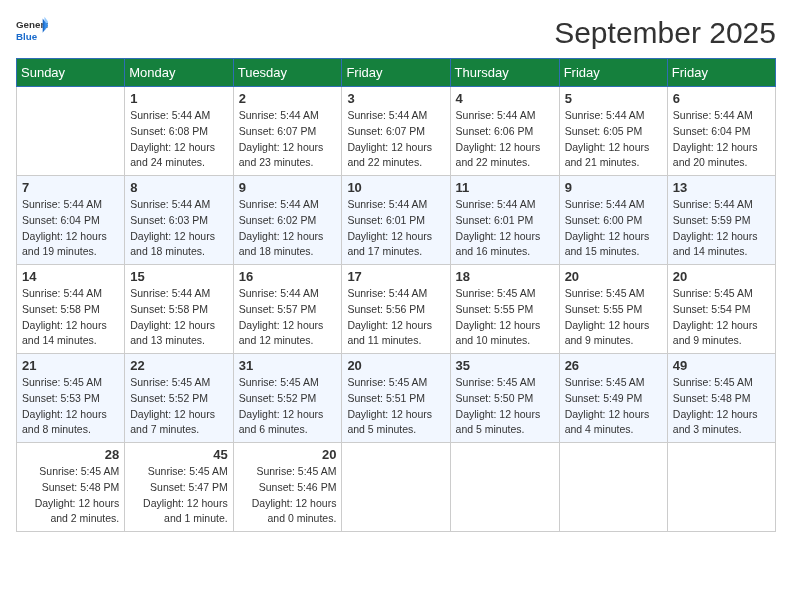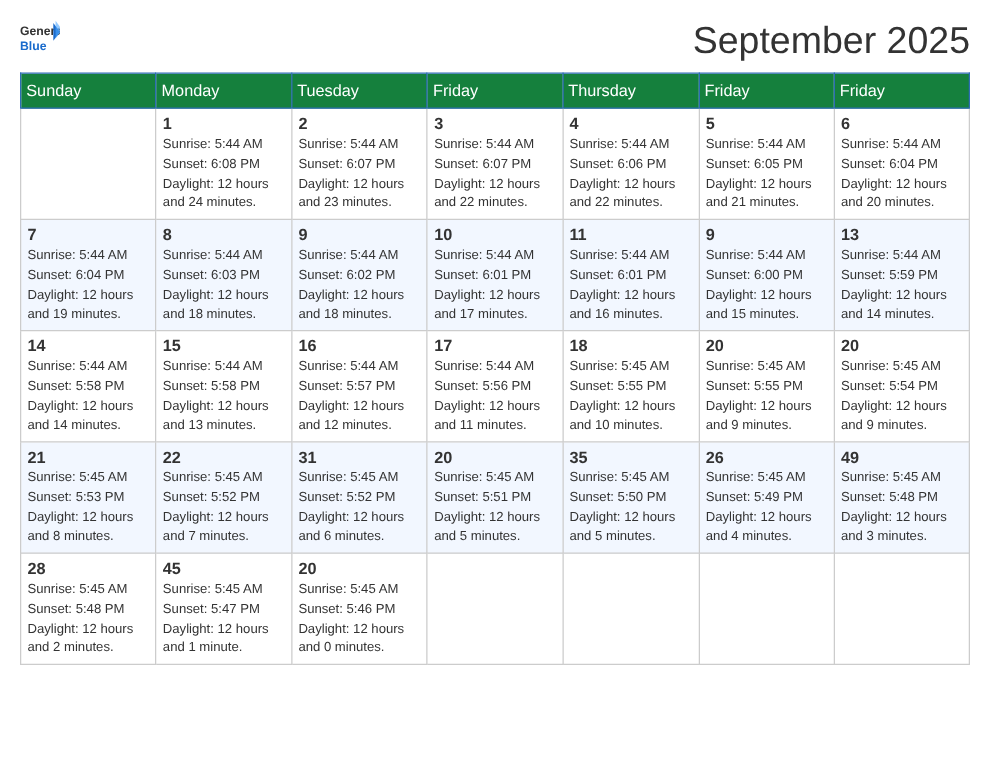--- a/index.html
+++ b/index.html
@@ -57,21 +57,21 @@
       color: #333;
       display: block;
       margin-bottom: 2px;
     }
     .cell-text {
       color: #333;
       line-height: 1.5;
       font-size: 10.5px;
     }
     .empty-cell { background: #fff !important; }
-    tbody tr:last-child td { height: 70px; }
+    tbody tr:last-child td { height: 70px; text-align: right; }
   </style>
 </head>
 <body>
 
 <div class="header-area">
   <div class="logo">
     <svg class="logo-icon" viewBox="0 0 36 30" xmlns="http://www.w3.org/2000/svg">
       <text x="0" y="13" font-size="11" font-weight="bold" fill="#333">General</text>
       <text x="0" y="26" font-size="11" font-weight="bold" fill="#1a6bcc">Blue</text>
       <polygon points="30,2 36,10 30,18" fill="#1a6bcc"></polygon>

